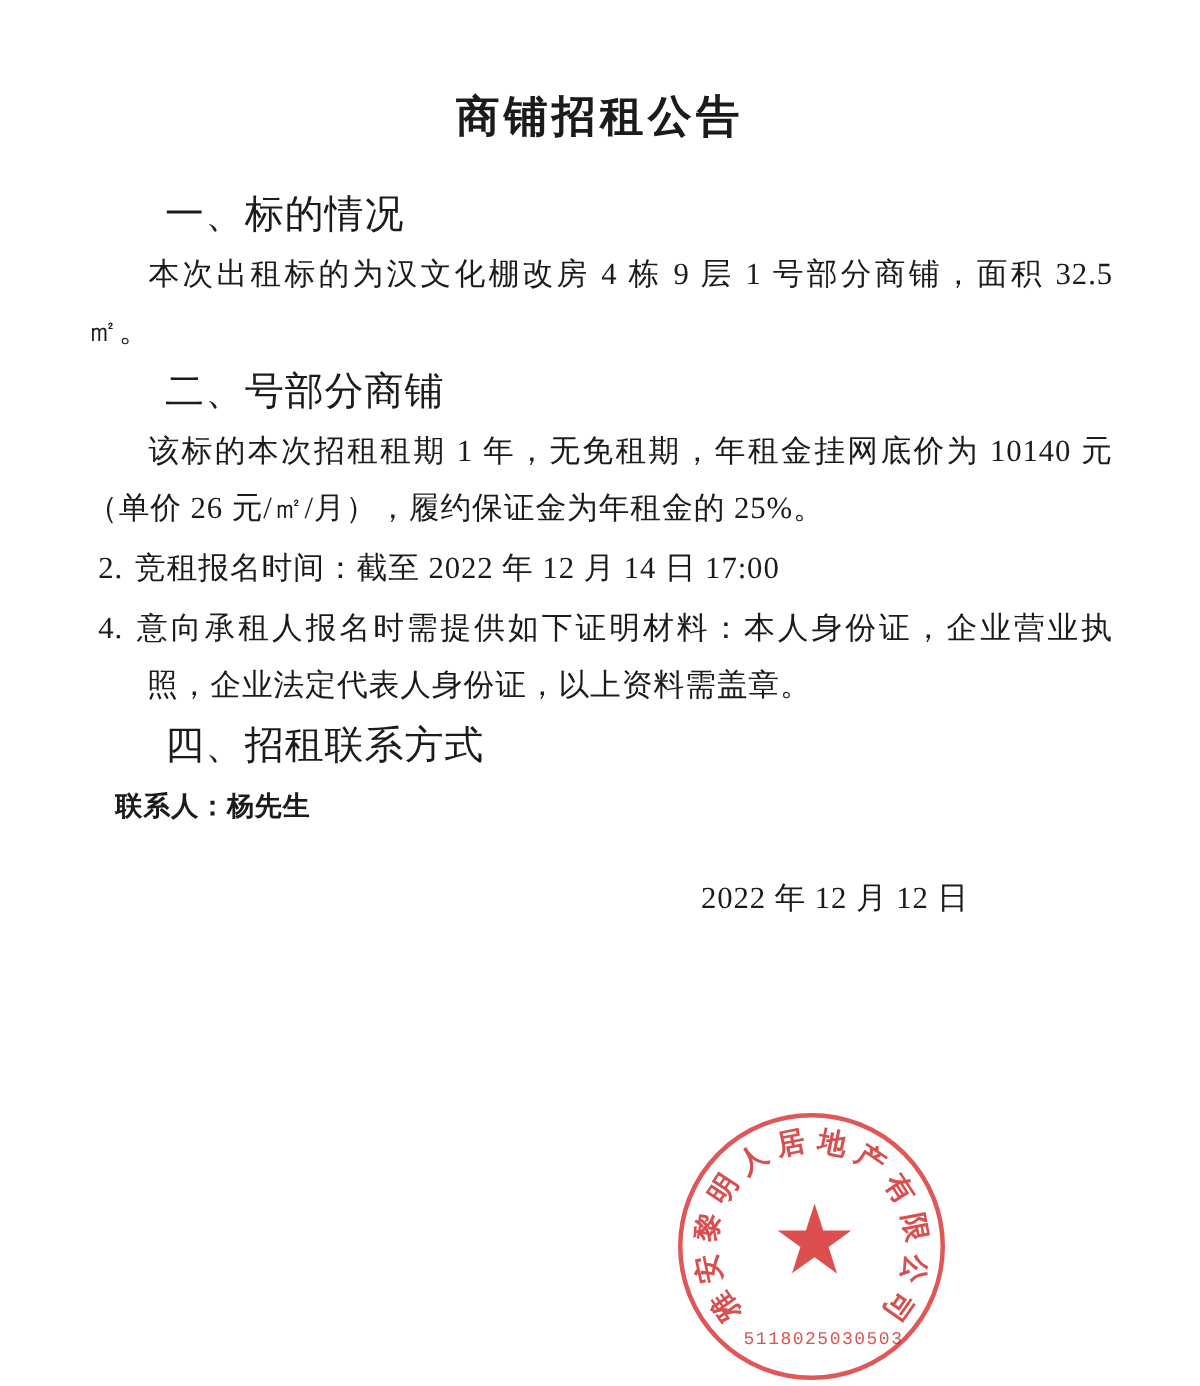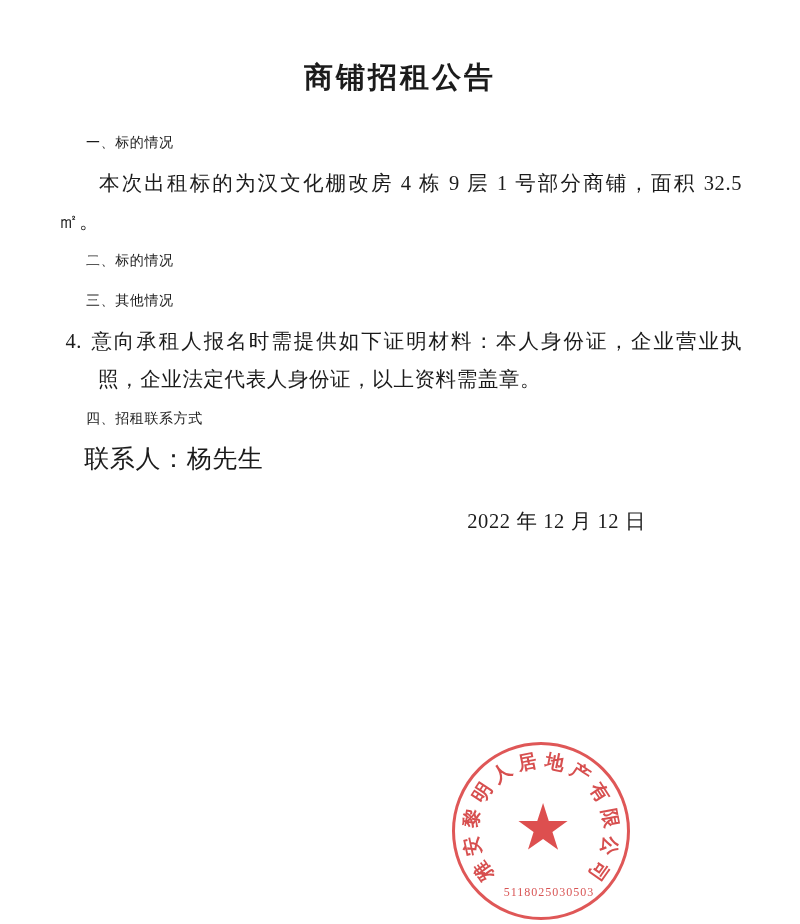--- a/index.html
+++ b/index.html
@@ -32,21 +32,21 @@
   }
   .para {
     font-size: 20.5px;
     line-height: 38px;
     text-indent: 2em;
     margin: 0 0 2px 0;
     letter-spacing: 0.6px;
     text-align: justify;
   }
   .section-head {
-    font-size: 14px;
+    font-size: 26px;
     line-height: 38px;
     text-indent: 2em;
     margin: 0 0 2px 0;
     letter-spacing: 0.6px;
   }
   ol.numbered {
     list-style: none;
     margin: 0;
     padding: 0;
   }
@@ -61,27 +61,28 @@
   }
   ol.numbered li .num {
     display: inline-block;
     width: 32px;
     text-indent: 0;
     text-align: right;
     padding-right: 8px;
     box-sizing: border-box;
   }
   .contact-line {
-    font-size: 25px;
+    font-size: 18px;
     line-height: 38px;
     letter-spacing: 0.6px;
     margin: 0 0 2px 0;
     padding-left: 1.05em;
     text-indent: 0;
     text-align: justify;
+    font-weight: bold;
   }
   .contact-line.wrap {
     padding-left: 1.05em;
   }
   .signature {
     margin-top: 24px;
     text-align: right;
     padding-right: 96px;
   }
   .signature div {
@@ -134,38 +135,41 @@
   }
   .seal .seal-code {
     position: absolute;
     left: 16px;
     right: 0;
     bottom: 20px;
     text-align: center;
     font-size: 12px;
     letter-spacing: 1px;
     color: rgba(205, 35, 35, 0.78);
-    font-family: Liberation Serif, serif;
+    font-family: Liberation Mono, monospace;
   }
 </style>
 </head>
 <body>
 
 <div class="page">
 
   <div class="doc-title">商铺招租公告</div>
 
 
   <div class="section-head">一、标的情况</div>
   <p class="para">本次出租标的为汉文化棚改房 4 栋 9 层 1 号部分商铺，面积 32.5 ㎡。</p>
 
-  <div class="section-head">二、标的情况</div>
-
-  <div class="section-head">三、其他情况</div>
+  <div class="section-head">二、号部分商铺</div>
+  <p class="para">该标的本次招租租期 1 年，无免租期，年租金挂网底价为 10140 元（单价 26 元/㎡/月），履约保证金为年租金的 25%。</p>
+
   <ol class="numbered">
+    <li>
+      <span class="num">2.</span><span>竞租报名时间：截至 2022 年 12 月 14 日 17:00</span>
+    </li>
     <li>
       <span class="num">4.</span><span>意向承租人报名时需提供如下证明材料：本人身份证，企业营业执照，企业法定代表人身份证，以上资料需盖章。</span>
     </li>
   </ol>
 
   <div class="section-head">四、招租联系方式</div>
   <div class="contact-line">
     <span>联系人：</span><span>杨先生</span>
   </div>
 

